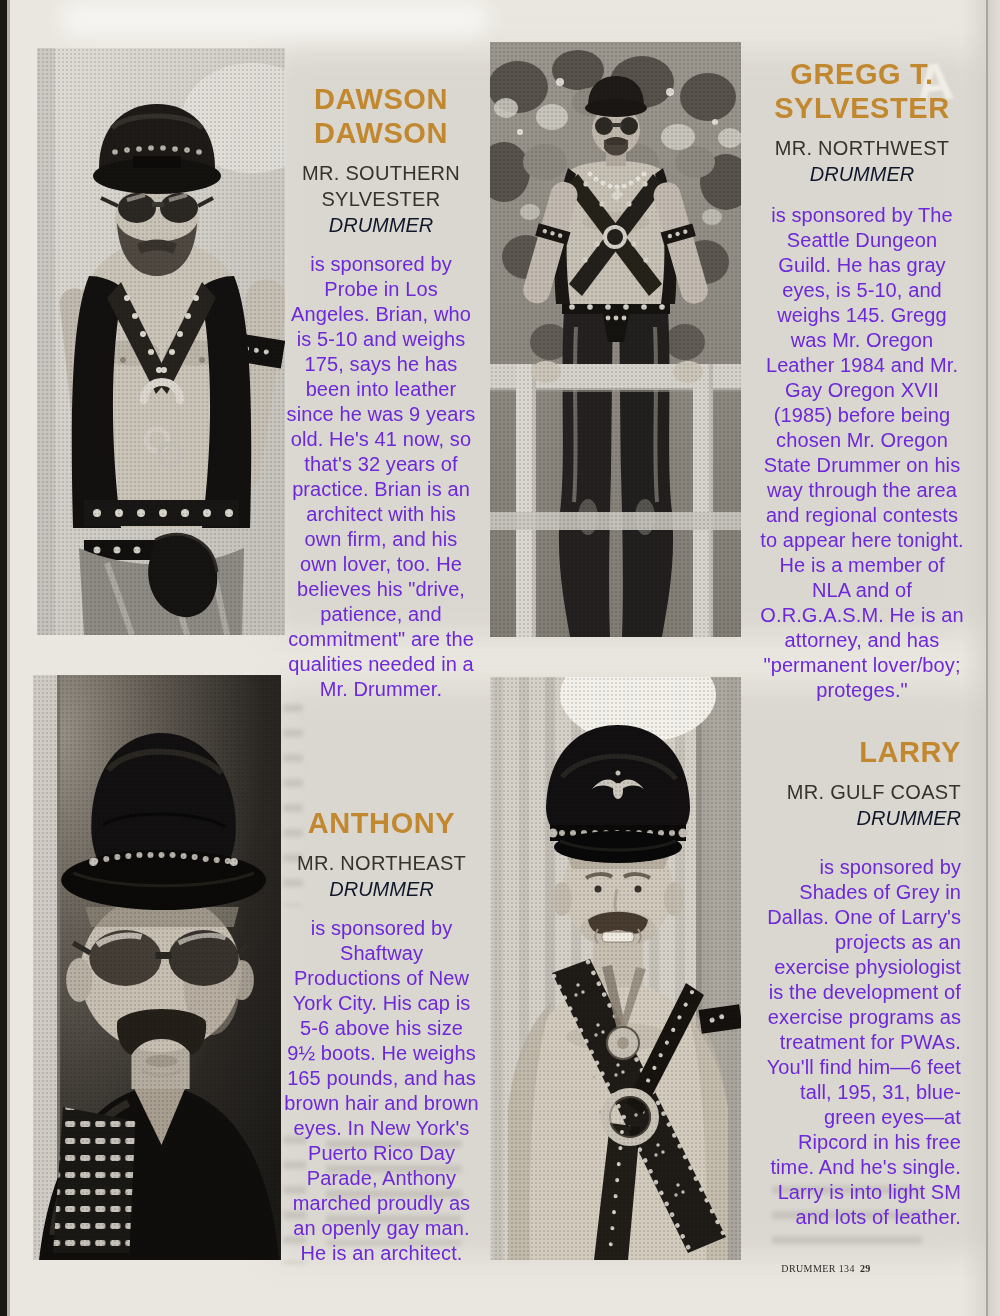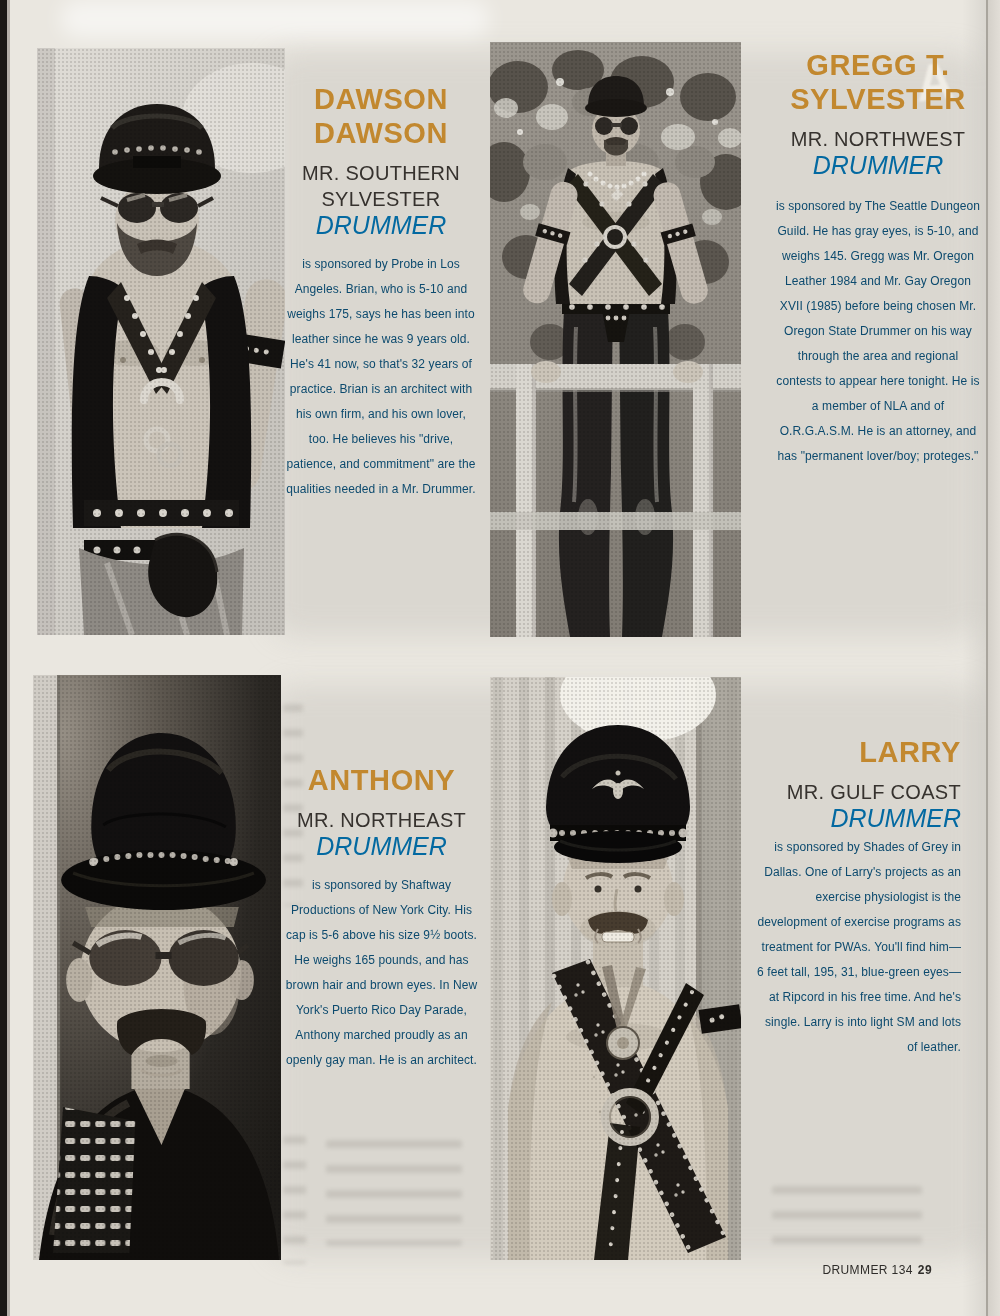--- a/index.html
+++ b/index.html
@@ -33,32 +33,32 @@
     background-image:radial-gradient(rgba(42,38,33,.30) 1px,transparent 1.4px);
     background-size:4px 4px;opacity:.45;mix-blend-mode:multiply;
   }
   .p1{left:37px;top:48px;width:248px;height:587px;}
   .p2{left:490px;top:42px;width:251px;height:595px;}
   .p3{left:33px;top:675px;width:248px;height:585px;}
   .p4{left:490px;top:677px;width:251px;height:583px;}
   
   .col{position:absolute;text-align:center;color:#3f3b37;}
   .c1{left:286px;top:82px;width:190px;}
-  .c2{left:758px;top:48px;width:208px;margin-left:16px;}
-  .c3{left:284px;top:763px;width:195px;}
+  .c2{left:758px;top:57px;width:208px;}
+  .c3{left:284px;top:806px;width:195px;}
   .c4{left:756px;top:735px;width:205px;text-align:right;}
   .name-line{font-weight:bold;font-size:29px;line-height:34px;letter-spacing:.6px;color:#c2882f;}
   .title-block{margin-top:10px;}
   .title-line{font-size:20px;line-height:26px;letter-spacing:.3px;color:#36322e;}
-  .drummer{font-size:25px;line-height:26px;font-style:italic;color:#0369a1;}
-  .body-text{margin-top:14px;font-size:12px;line-height:25px;letter-spacing:.1px;color:#0c4a6e;}
+  .drummer{font-size:20px;line-height:26px;font-style:italic;color:#0f172a;}
+  .body-text{margin-top:14px;font-size:20px;line-height:25px;letter-spacing:.1px;color:#6d28d9;}
   .c2 .body-text{margin-top:16px;}
-  .c4 .body-text{margin-top:4px;}
+  .c4 .body-text{margin-top:24px;}
   
-  .footer{position:absolute;left:720px;top:1263px;width:212px;text-align:right;font-size:12px;letter-spacing:.4px;color:#2f2d2a;}
+  .footer{position:absolute;left:720px;top:1263px;width:212px;text-align:center;font-size:10px;letter-spacing:.4px;color:#2f2d2a;font-family:Liberation Serif, serif;}
   .footer b{margin-left:5px;}
 </style>
 </head>
 <body>
 
 <div class="page">
 
   <div class="spine"></div>
   <div class="spine-soft"></div>
   <div class="shade s1"></div>

